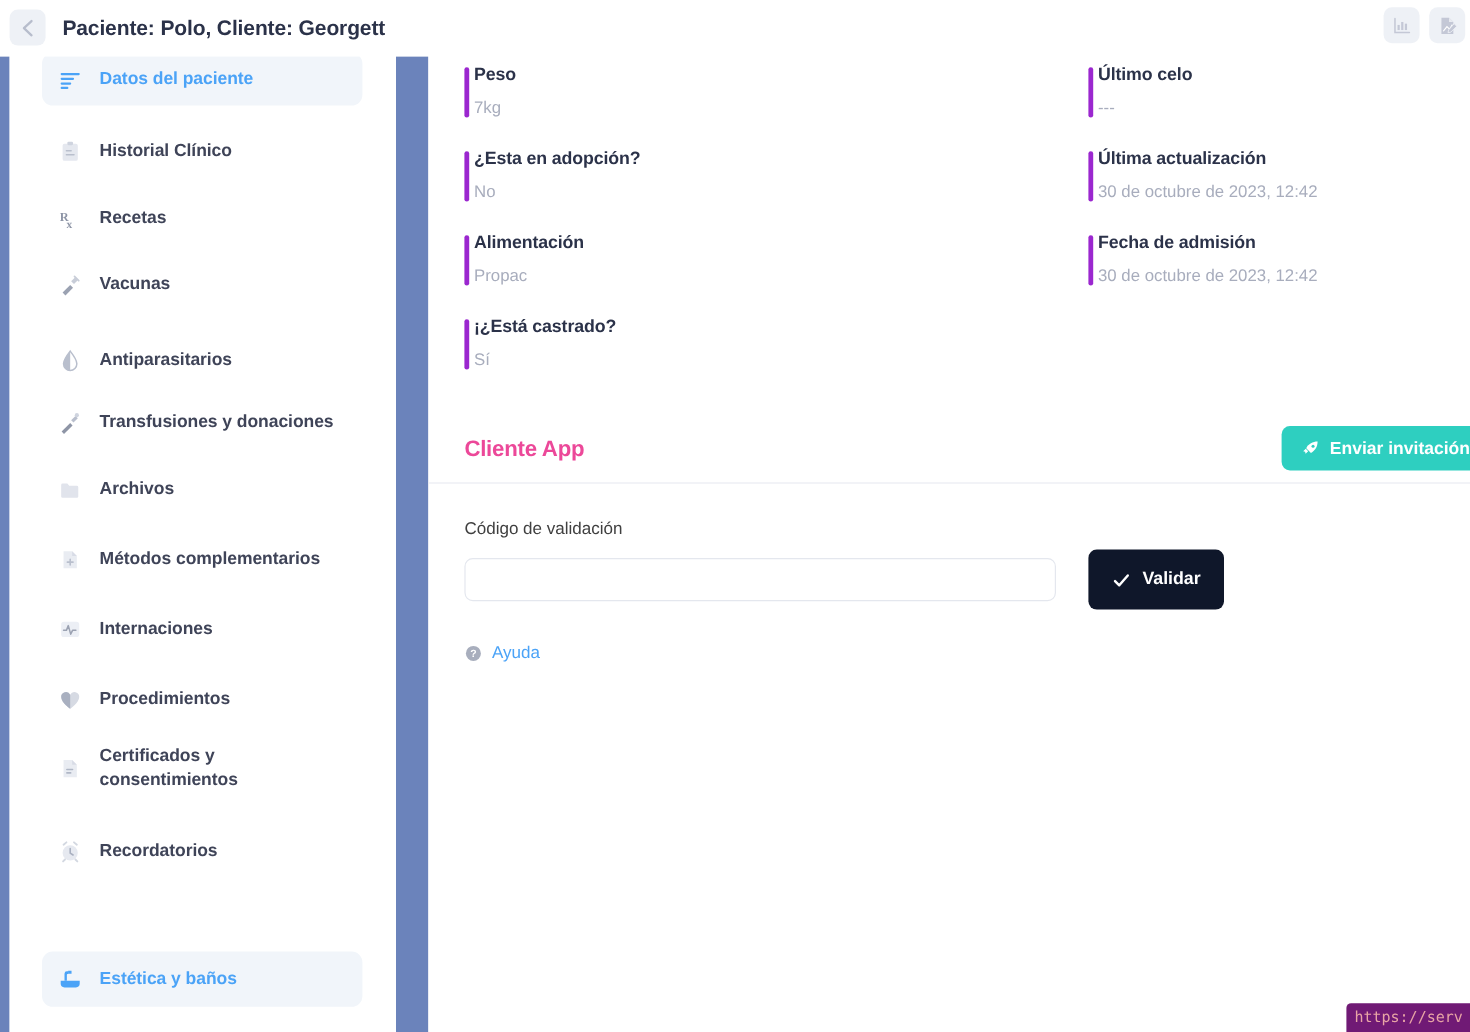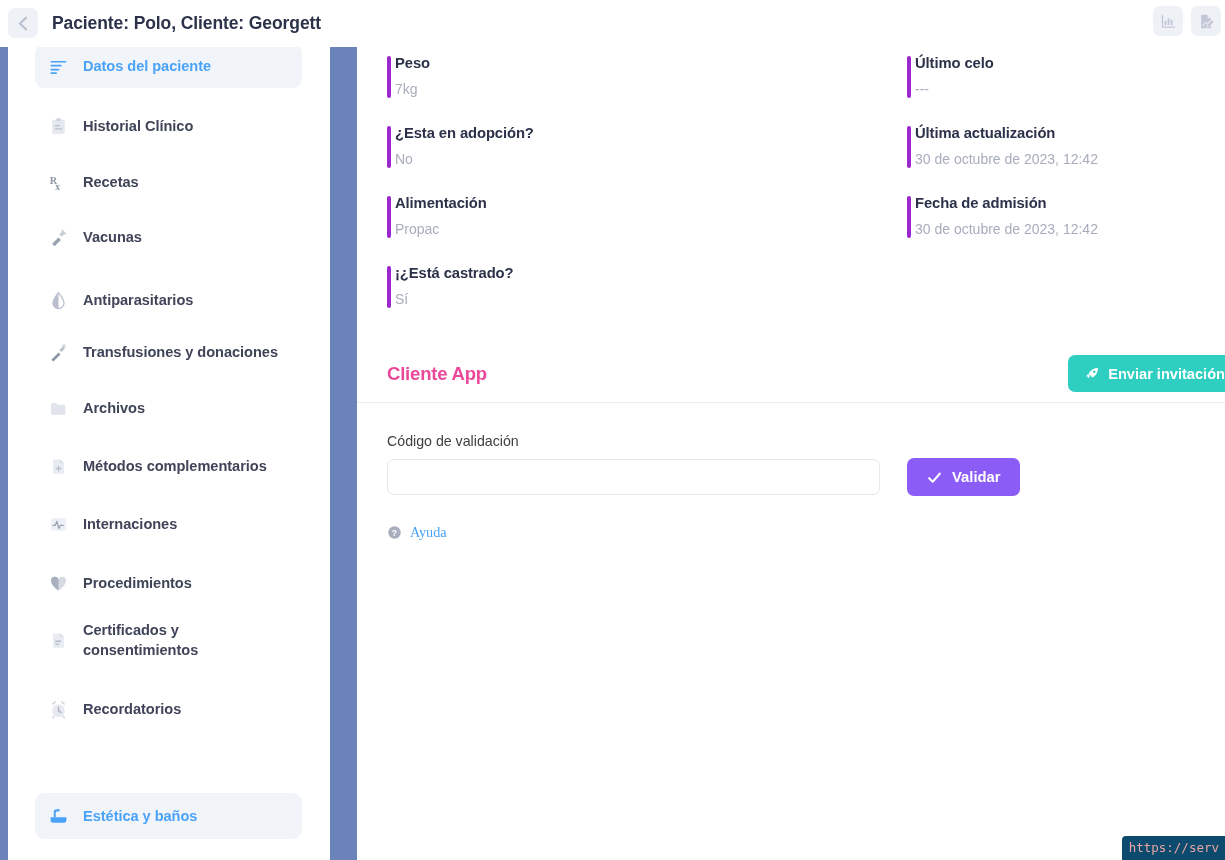--- a/index.html
+++ b/index.html
@@ -117,35 +117,35 @@
   .section-body { padding: 30px 30px 0 30px; }
   .input-label { font-size: 14.2px; color: #404040; margin-bottom: 9px; }
   .input-row { display: flex; align-items: center; gap: 27px; }
   .code-input {
     width: 493px; height: 36px; border: 1px solid #e4e7ee;
     border-radius: 7px; background: #fff; padding: 0 12px;
     font-size: 14px; color: #2b3249; outline: none;
     font-family: "Liberation Sans", sans-serif;
   }
   .validate-btn {
-    height: 38px; background: #8b5cf6; color: #fff; border: none;
+    height: 50px; background: #0f172a; color: #fff; border: none;
     border-radius: 7px; padding: 0 19px;
     display: flex; align-items: center; gap: 9px;
     font-size: 14.8px; font-weight: bold; cursor: pointer;
     font-family: "Liberation Sans", sans-serif;
   }
   .help-row {
     margin-top: 28px; display: flex; align-items: center; gap: 8px; cursor: pointer;
   }
-  .help-text { font-size: 14.2px; color: #4ba3f7; font-family: Liberation Serif, serif; }
+  .help-text { font-size: 14.2px; color: #4ba3f7; }
 
   
   .status-url {
     position: absolute; right: 0; bottom: 0;
-    background: #0c4a6e; color: #e8a5a5;
+    background: #701a75; color: #e8a5a5;
     font-family: "DejaVu Sans Mono", monospace;
     font-size: 12.5px; padding: 4px 6px 5px 7px;
     border-top-left-radius: 4px; white-space: nowrap; overflow: hidden;
     z-index: 60;
   }
 </style>
 </head>
 <body>
 
 <div id="app">

